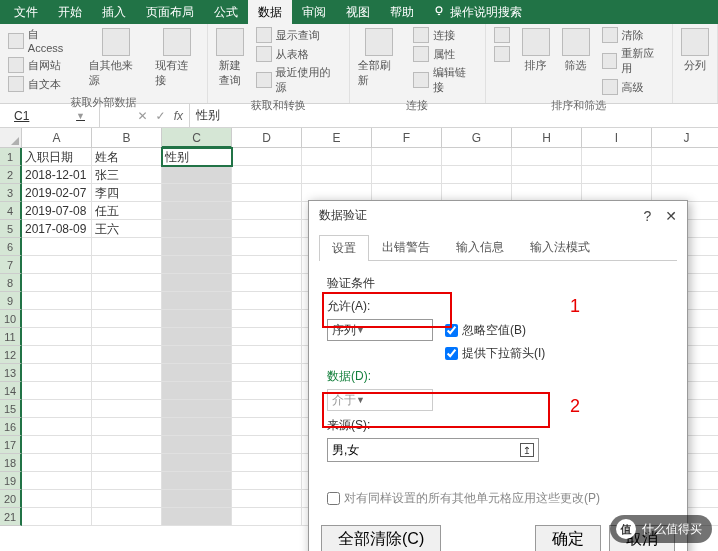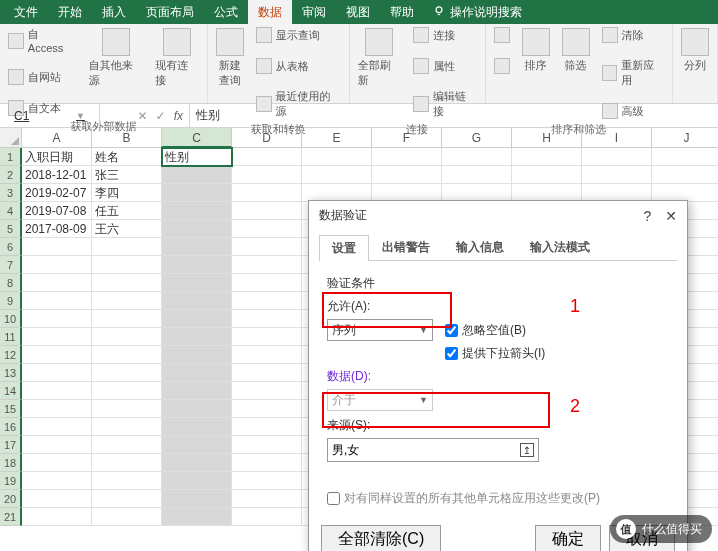--- a/index.html
+++ b/index.html
@@ -1,32 +1,32 @@
 <!DOCTYPE html>
 <html><head>
 <meta charset="utf-8">
 <style>
 * { box-sizing: border-box; margin: 0; padding: 0; font-family: "Microsoft YaHei", "Segoe UI", sans-serif; }
 body { background: #fff; font-size: 12px; color: #333; width: 718px; height: 551px; overflow: hidden; position: relative; }
 
 
 .ribbon-tabs { background: #217346; display: flex; height: 24px; padding: 0 4px; }
 .ribbon-tab { color: #fff; padding: 4px 10px; cursor: pointer; font-size: 12px; }
-.ribbon-tab.active { background: #f3f3f3; color: #c2410c; }
+.ribbon-tab.active { background: #f3f3f3; color: #000000; }
 .ribbon-tell { display: flex; align-items: center; color: #fff; margin-left: 8px; gap: 4px; }
 .ribbon-tell svg { width: 14px; height: 14px; }
 
 
 .ribbon-body { background: #f3f3f3; border-bottom: 1px solid #d4d4d4; height: 80px; display: flex; }
 .ribbon-group { border-right: 1px solid #e0e0e0; padding: 2px 6px; display: flex; flex-direction: column; justify-content: space-between; }
 .ribbon-group-content { display: flex; align-items: flex-start; gap: 8px; flex: 1; }
 .ribbon-group-label { text-align: center; font-size: 11px; color: #666; padding-top: 2px; }
 .rbtn { display: flex; flex-direction: column; align-items: center; gap: 2px; padding: 2px; cursor: pointer; font-size: 11px; color: #555; }
 .rbtn-sm { display: flex; align-items: center; gap: 4px; padding: 1px 2px; cursor: pointer; font-size: 11px; color: #555; }
-.rstack { display: flex; flex-direction: column; gap: 13px; }
+.rstack { display: flex; flex-direction: column; gap: 1px; }
 .ricon { width: 16px; height: 16px; background: #e8e8e8; border: 1px solid #bbb; }
 .ricon-lg { width: 28px; height: 28px; background: #e8e8e8; border: 1px solid #bbb; }
 
 
 .formula-bar { display: flex; align-items: center; border-bottom: 1px solid #d4d4d4; height: 24px; background: #fff; }
 .name-box { width: 100px; border-right: 1px solid #d4d4d4; padding: 2px 14px; height: 100%; display: flex; align-items: center; justify-content: space-between; text-decoration: underline; }
 .name-box span:after { content: ''; }
 .name-drop { color: #999; font-size: 9px; }
 .fx-controls { width: 90px; display: flex; align-items: center; justify-content: flex-end; gap: 8px; color: #999; padding: 0 6px; border-right: 1px solid #d4d4d4; height: 100%; }
 .fx-label { font-style: italic; color: #666; }
@@ -45,28 +45,28 @@
 .data-row { display: flex; }
 .cell { width: 70px; height: 18px; border-right: 1px solid #e0e0e0; border-bottom: 1px solid #e0e0e0; padding: 0 3px; line-height: 18px; overflow: hidden; white-space: nowrap; }
 .col-sel { background: #d8d8d8; }
 .active-cell { background: #fff !important; outline: 2px solid #217346; outline-offset: -1px; position: relative; }
 
 
 .dialog { position: absolute; left: 308px; top: 200px; width: 380px; background: #fff; border: 1px solid #999; box-shadow: 2px 2px 10px rgba(0,0,0,.3); }
 .dlg-title { display: flex; align-items: center; justify-content: space-between; padding: 6px 10px; font-size: 12px; }
 .dlg-title-right { display: flex; gap: 14px; align-items: center; }
 .dlg-close, .dlg-help { cursor: pointer; font-size: 14px; color: #444; }
-.dlg-tabs { display: flex; border-bottom: 1px solid #ccc; margin: 4px 10px 0; font-weight: bold; }
+.dlg-tabs { display: flex; border-bottom: 1px solid #ccc; margin: 4px 10px 0; }
 .dlg-tab { padding: 4px 12px; border: 1px solid transparent; border-bottom: none; cursor: pointer; font-size: 12px; color: #555; }
 .dlg-tab.active { border-color: #ccc; background: #fff; position: relative; top: 1px; }
 .dlg-body { padding: 10px 18px 8px; }
 .dlg-section-title { margin: 4px 0 6px; font-size: 12px; }
 .dlg-row { display: flex; align-items: center; gap: 12px; margin: 4px 0; }
 .dlg-label { font-size: 12px; display: block; margin: 6px 0 2px; }
-.dlg-select { width: 106px; height: 22px; border: 1px solid #999; background: #fff; padding: 0 4px; display: flex; align-items: center; justify-content: space-between; }
+.dlg-select { width: 106px; height: 22px; border: 1px solid #999; background: #fff; padding: 0 4px; display: flex; align-items: center; }
 .dlg-select.disabled { color: #999; border-color: #ccc; }
 .dlg-drop { font-size: 9px; color: #666; }
 .dlg-input-wrap { width: 212px; height: 24px; border: 1px solid #999; display: flex; align-items: center; padding: 0 4px; justify-content: space-between; }
 .dlg-input-wrap input { border: none; outline: none; flex: 1; font-size: 12px; }
 .range-icon { width: 14px; height: 14px; border: 1px solid #555; display: flex; align-items: center; justify-content: center; font-size: 10px; }
 .chk { display: flex; align-items: center; gap: 4px; font-size: 12px; }
 .chk input { width: 13px; height: 13px; }
 .red-box { position: absolute; border: 2px solid #e80000; pointer-events: none; }
 .red-box.r1 { left: 322px; top: 292px; width: 130px; height: 36px; }
 .red-box.r2 { left: 322px; top: 392px; width: 228px; height: 36px; }
@@ -554,21 +554,21 @@
           <span>忽略空值(B)</span>
         </label>
     </div>
     <div class="dlg-row">
       <span style="width:106px"></span>
       <label class="chk">
           <input type="checkbox" checked="" style="">
           <span>提供下拉箭头(I)</span>
         </label>
     </div>
-    <span class="dlg-label" style="color:#6d28d9">数据(D):</span>
+    <span class="dlg-label" style="color:#15803d">数据(D):</span>
     <div class="dlg-row">
       <div class="dlg-select disabled">
         <span>介于</span>
         <span class="dlg-drop">▼</span>
       </div>
     </div>
     <span class="dlg-label">来源(S):</span>
     <div class="dlg-row">
       <div class="dlg-input-wrap">
         <input type="text" value="男,女" style="">

